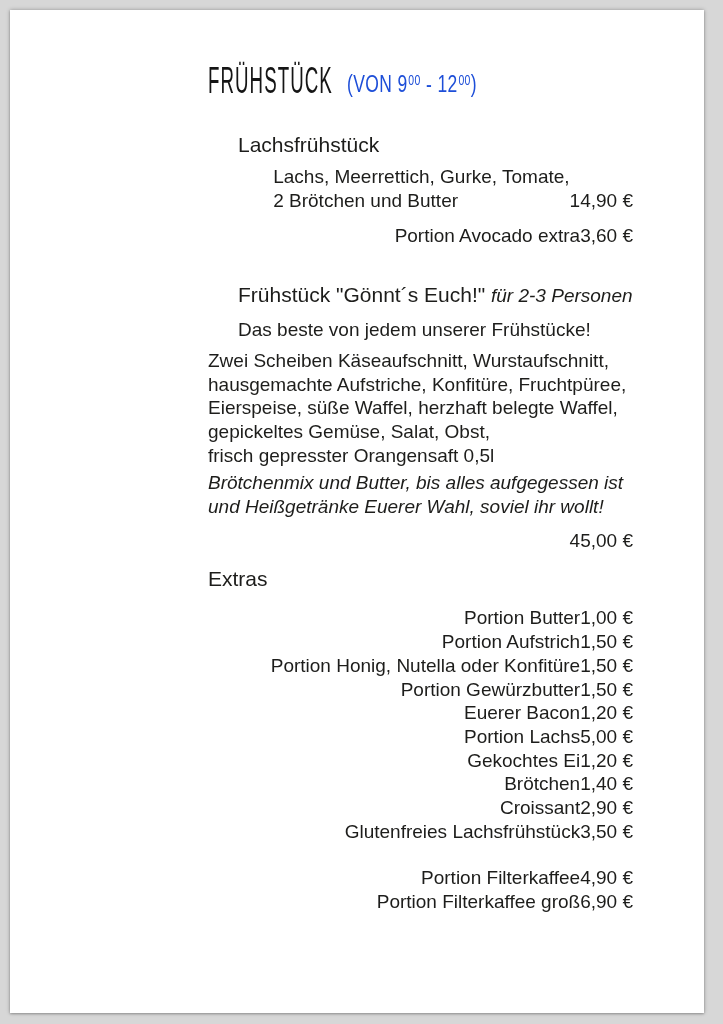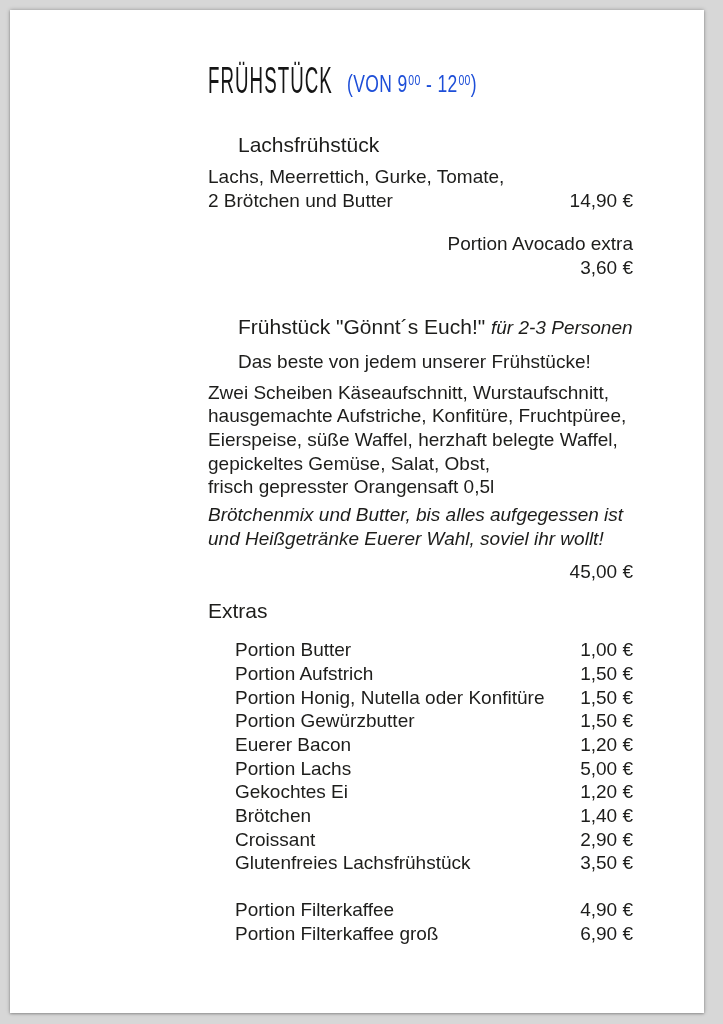--- a/index.html
+++ b/index.html
@@ -77,30 +77,30 @@
     font-style: italic;
     font-size: 19px;
   }
   .body-text {
     font-size: 19px;
     line-height: 23.7px;
   }
   .italic { font-style: italic; }
   .row {
     display: flex;
-    justify-content: space-between;
+    justify-content: flex-end;
     align-items: flex-end;
     font-size: 19px;
     line-height: 23.7px;
   }
   .item-price { text-align: right; white-space: nowrap; }
   
   .heading-lachs     { margin-top: 31px; }
   .lachs-desc-row    { margin-top: 8px; }
-  .avocado-row       { margin-top: 20px; flex-direction: column; }
+  .avocado-row       { margin-top: 12px; }
   .heading-goennts   { margin-top: 34px; }
   .goennts-sub       { margin-top: 10px; margin-left: 30px; }
   .goennts-desc      { margin-top: 7px; }
   .goennts-note      { margin-top: 4px; }
   .goennts-price     { margin-top: 10px; text-align: right; font-size: 19px; line-height: 23.7px; }
   .heading-extras    { margin-top: 14px; margin-left: 0; }
   .extras-list       { margin-top: 15px; margin-left: 27px; width: 398px; }
   .coffee-list       { margin-top: 23px; margin-left: 27px; width: 398px; }
 </style>
 </head>

